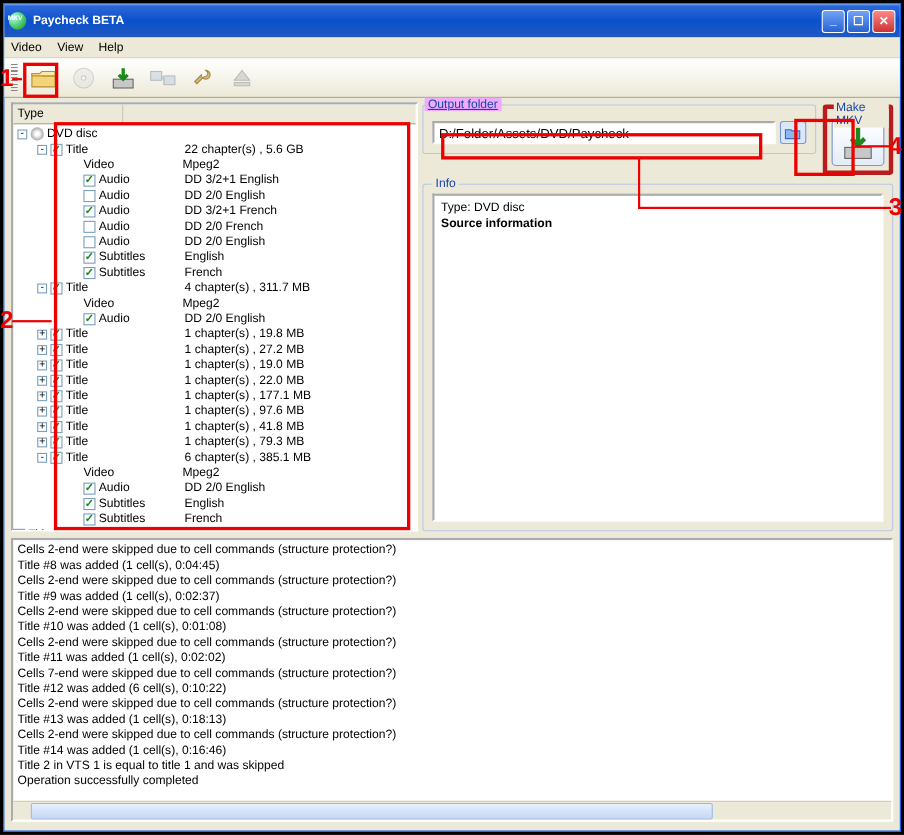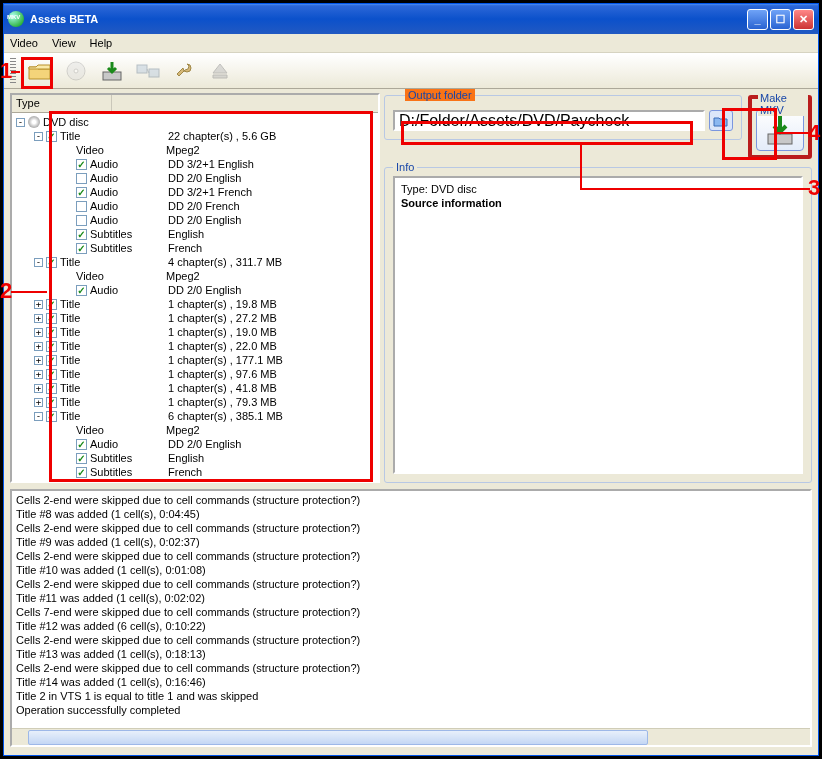--- a/index.html
+++ b/index.html
@@ -25,23 +25,23 @@
   .th-col { border-right:1px solid #cac7ba; padding:2px 4px; }
   .tree-body { flex:1; overflow:auto; padding:2px 0; }
   .tree-row { display:flex; align-items:center; height:14px; white-space:nowrap; }
   .exp { width:9px; height:9px; border:1px solid #7b9ebd; background:#fff; display:inline-flex;align-items:center;justify-content:center;font-size:9px;line-height:7px;font-family:monospace; margin-right:3px; flex-shrink:0;cursor:pointer;}
   .chk { width:11px; height:11px; border:1px solid #7b9ebd; background:#fff; display:inline-flex;align-items:center;justify-content:center;font-size:10px;color:#1a8a1a;font-weight:bold;margin-right:3px;flex-shrink:0;cursor:pointer;}
   .spacer{display:inline-block;height:1px;flex-shrink:0;}
   .tree-row .nm { display:inline-block; }
   .right-panel { flex:1; padding:4px 6px 4px 2px; display:flex; flex-direction:column; }
   .right-top { display:flex; align-items:flex-start; gap:6px; }
   .fieldset { border:1px solid #b8c8e4; border-radius:3px; padding:8px 8px 8px 8px; margin:2px 0; position:relative; flex:1;}
-  .fieldset > legend { position:absolute; top:-7px; left:20px; background:#f97316; padding:0 3px; color:#1846a8; }
+  .fieldset > legend { position:absolute; top:-7px; left:1px; background:#f0abfc; padding:0 3px; color:#1846a8;text-decoration:underline; }
   .out-row { display:flex; align-items:center; gap:4px; margin-top:6px;}
-  .out-input { flex:1; border:2px inset #fff; background:#fff; height:21px; padding:2px 4px; font-size:16px;}
+  .out-input { flex:1; border:2px inset #fff; background:#fff; height:21px; padding:2px 4px; font-size:12px;}
   .browse-btn { width:24px;height:21px; border:1px solid #7a96df; background:#dbe6f9; display:flex;align-items:center;justify-content:center;border-radius:3px;}
   .mkv-btn-wrap { width:64px; }
   .mkv-fieldset { border:4px solid #b91c1c; border-radius:3px; padding:6px 4px 4px 4px; margin:2px 0; position:relative; }
   .mkv-fieldset > legend { position:absolute; top:-7px; left:6px; background:#ece9d8; padding:0 2px; color:#1846a8; }
   .mkv-btn { width:48px; height:42px; border:1px solid #7a96df; background:linear-gradient(#fff,#e4ecf9); border-radius:4px; display:flex;align-items:center;justify-content:center; margin-top:4px;}
   .info-box { flex:1; border:1px solid #b8c8e4; border-radius:3px; margin-top:6px; position:relative; padding:8px;}
   .info-box > legend { position:absolute; top:-7px; left:8px; background:#ece9d8; padding:0 3px; color:#1846a8; }
   .info-inner { border:2px inset #fff; background:#fff; height:100%; padding:4px 6px; line-height:14px;}
   .log-panel { margin:2px 6px 6px 6px; border:2px inset #fff; background:#fff; height:258px; display:flex;flex-direction:column;}
   .log-body { flex:1; padding:2px 4px; line-height:14px; overflow:hidden;}
@@ -49,21 +49,21 @@
   .log-thumb { position:absolute; left:16px; top:1px; height:15px; width:620px; background:linear-gradient(#e8f0fb,#c4d7f4); border:1px solid #9db8e8; border-radius:2px;}
   .disc-icon{width:12px;height:12px;border-radius:50%;background:radial-gradient(circle,#fff 20%,#bbb 60%,#888);display:inline-block;margin-right:3px;flex-shrink:0;}
   .annot-line{position:absolute;background:#e00;}
 </style>
 </head>
 <body>
 
 <div class="window">
   <div class="titlebar">
     <span class="title-icon"></span>
-    <span>Assets BETA</span>
+    <span>Paycheck BETA</span>
     <div class="title-controls">
       <div class="tc-btn">_</div>
       <div class="tc-btn">☐</div>
       <div class="tc-btn tc-close">✕</div>
     </div>
   </div>
 
   <div class="menubar">
     <span>Video</span>
     <span>View</span>

